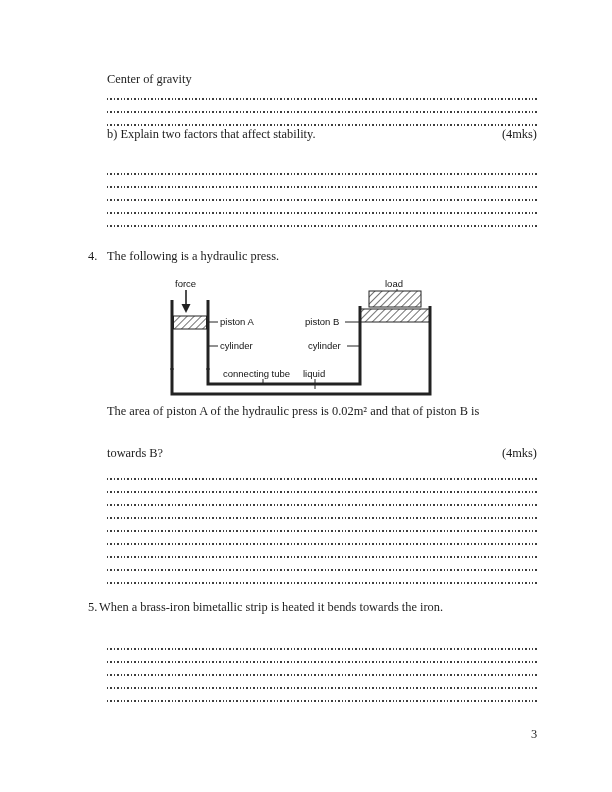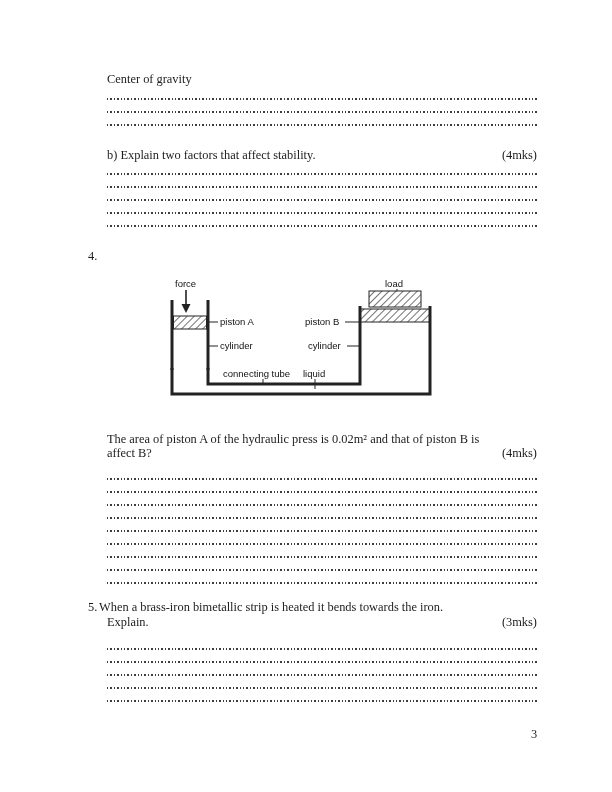--- a/index.html
+++ b/index.html
@@ -46,33 +46,34 @@
 
 <div class="page">
 
   <div class="abs txt" style="left:107px; top:72px">Center of gravity</div>
   <div class="abs lines" style="left:107px; top:90px">
       <div class="dotline"></div>
       <div class="dotline"></div>
       <div class="dotline"></div>
     </div>
 
-  <div class="abs txt row" style="left:107px; top:148px">
+  <div class="abs txt row" style="left:107px; top:127px">
     <span>b) Explain two factors that affect stability.</span>
     <span>(4mks)</span>
   </div>
   <div class="abs lines" style="left:107px; top:165px">
       <div class="dotline"></div>
       <div class="dotline"></div>
       <div class="dotline"></div>
       <div class="dotline"></div>
       <div class="dotline"></div>
     </div>
 
   <div class="abs txt" style="left:88px; top:249px">4.</div>
+  <div class="abs txt" style="left:107px; top:249px">The following is a hydraulic press.</div>
 
   <svg class="abs" style="left:163px; top:276px" width="275" height="130" viewBox="0 0 275 130">
     <defs>
       <pattern id="hatch" width="5" height="5" patternUnits="userSpaceOnUse" patternTransform="rotate(45)">
         <rect width="5" height="5" fill="#ffffff"></rect>
         <line x1="0" y1="0" x2="0" y2="5" stroke="#444" stroke-width="1.5"></line>
       </pattern>
     </defs>
 
     <g stroke="#222" fill="none">
@@ -108,43 +109,39 @@
     <text x="12" y="11">force</text>
     <text x="222" y="11">load</text>
     <text x="57" y="49">piston A</text>
     <text x="57" y="73">cylinder</text>
     <text x="142" y="49">piston B</text>
     <text x="145" y="73">cylinder</text>
     <text x="60" y="101">connecting tube</text>
     <text x="140" y="101">liquid</text>
   </svg>
 
-  <div class="abs txt" style="left:107px; top:432px">The area of piston A of the hydraulic press is 0.02m² and that of piston B is</div>
+  <div class="abs txt" style="left:107px; top:404px">The area of piston A of the hydraulic press is 0.02m² and that of piston B is</div>
   <div class="abs txt row" style="left:107px; top:446px">
-    <span>affect B?</span>
+    <span>towards B?</span>
     <span>(4mks)</span>
   </div>
   <div class="abs lines" style="left:107px; top:470px">
       <div class="dotline"></div>
       <div class="dotline"></div>
       <div class="dotline"></div>
       <div class="dotline"></div>
       <div class="dotline"></div>
       <div class="dotline"></div>
       <div class="dotline"></div>
       <div class="dotline"></div>
       <div class="dotline"></div>
     </div>
 
   <div class="abs txt" style="left:88px; top:600px">5.</div>
   <div class="abs txt" style="left:99px; top:600px">When a brass-iron bimetallic strip is heated it bends towards the iron.</div>
-  <div class="abs txt row" style="left:107px; top:615px">
-    <span>Explain.</span>
-    <span>(3mks)</span>
-  </div>
   <div class="abs lines" style="left:107px; top:640px">
       <div class="dotline"></div>
       <div class="dotline"></div>
       <div class="dotline"></div>
       <div class="dotline"></div>
       <div class="dotline"></div>
     </div>
 
   <div class="abs txt" style="left:531px; top:727px">3</div>
 

